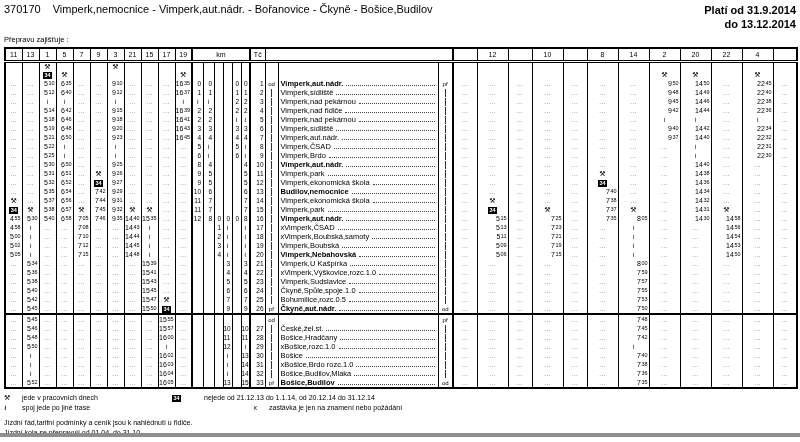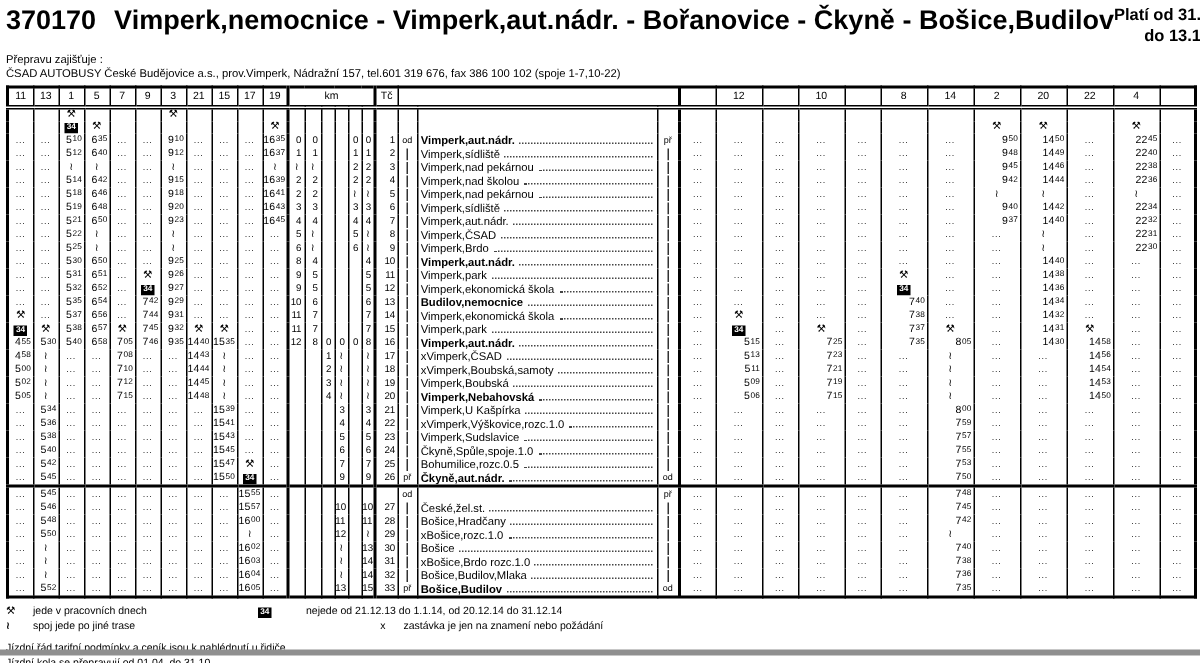--- a/index.html
+++ b/index.html
@@ -1,22 +1,22 @@
 <!DOCTYPE html>
 <html><head>
 <meta charset="utf-8">
 <style>
   html,body{margin:0;padding:0;background:#fff;}
   body{width:800px;height:442px;overflow:hidden;font-family:"Liberation Sans","DejaVu Sans",sans-serif;color:#000;}
   .page{padding:3px 4px 0 4px;position:relative;height:439px;box-sizing:border-box;}
   .hdr{display:flex;justify-content:space-between;align-items:flex-start;}
-  .hdr-left{font-weight:bold;font-size:18px;white-space:nowrap;letter-spacing:0;}
+  .hdr-left{font-weight:normal;font-size:11px;white-space:nowrap;letter-spacing:0;}
   .line-no{margin-right:12px;}
   .hdr-right{text-align:right;font-weight:bold;font-size:11px;line-height:1.3;white-space:nowrap;}
-  .oper{display:flex;font-size:7.5px;margin-top:3px;line-height:1.32;flex-direction:column;}
+  .oper{display:flex;font-size:7.5px;margin-top:3px;line-height:1.32;}
   .oper-label{width:80px;flex:none;}
   .oper-lines div{white-space:nowrap;}
   table{border-collapse:collapse;table-layout:fixed;margin-top:3px;border:2px solid #000;width:792px;}
   th,td{padding:0;margin:0;overflow:hidden;white-space:nowrap;height:8px;line-height:8px;font-size:7px;text-align:center;vertical-align:middle;}
   thead th{border-bottom:3px double #000;font-weight:normal;font-size:7px;height:11px;line-height:11px;border-left:1px solid #000;}
   td{border-left:1px solid #000;}
   .gL{border-left-width:2px !important;}
   tr.split td{border-top:2px solid #000;}
   td.time{text-align:right;padding-right:1px;font-size:7px;}
   .m{font-size:5.5px;vertical-align:1px;margin-left:0.5px;}
@@ -54,21 +54,20 @@
     </div>
     <div class="hdr-right">
       <div>Platí od 31.9.2014</div>
       <div>do 13.12.2014</div>
     </div>
   </div>
 
   <div class="oper">
     <div class="oper-label">Přepravu zajišťuje :</div>
     <div class="oper-lines">
-      <div>ČSAD AUTOBUSY České Budějovice a.s., prov.Vimperk, Nádražní 157, tel.601 319 676, fax  386 100 102 (spoje 1-7,10-22)</div>
     </div>
   </div>
 
   <table id="tt">
       <colgroup>
         <col style="width: 17px;">
         <col style="width: 17px;">
         <col style="width: 17px;">
         <col style="width: 17px;">
         <col style="width: 17px;">
@@ -347,21 +346,21 @@
           <td class="km"></td>
           <td class="km"></td>
           <td class="km time">2<span class="m"></span></td>
           <td class="km time">2<span class="m"></span></td>
           <td class="tc gL">4</td>
           <td class="mk">
             <div class="vline"></div>
           </td>
           <td class="name">
             <div class="namewrap">
-              <span class="nm">Vimperk,nad školou</span>
+              <span class="nm">Vimperk,nad řidiče</span>
               <span class="leader"></span>
             </div>
           </td>
           <td class="mk">
             <div class="vline"></div>
           </td>
           <td class=" gL"><span class="dots">...</span></td>
           <td class=""><span class="dots">...</span></td>
           <td class=""><span class="dots">...</span></td>
           <td class=""><span class="dots">...</span></td>

